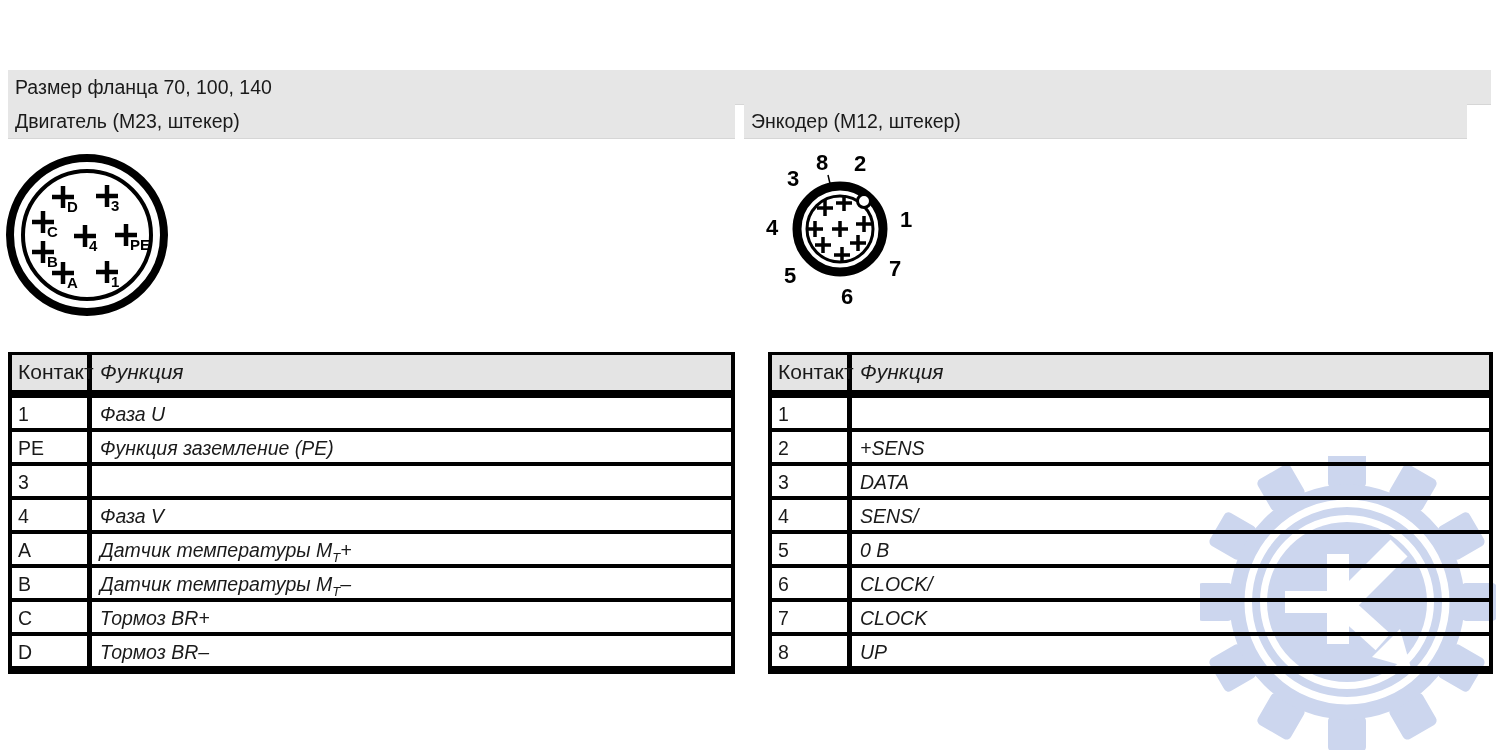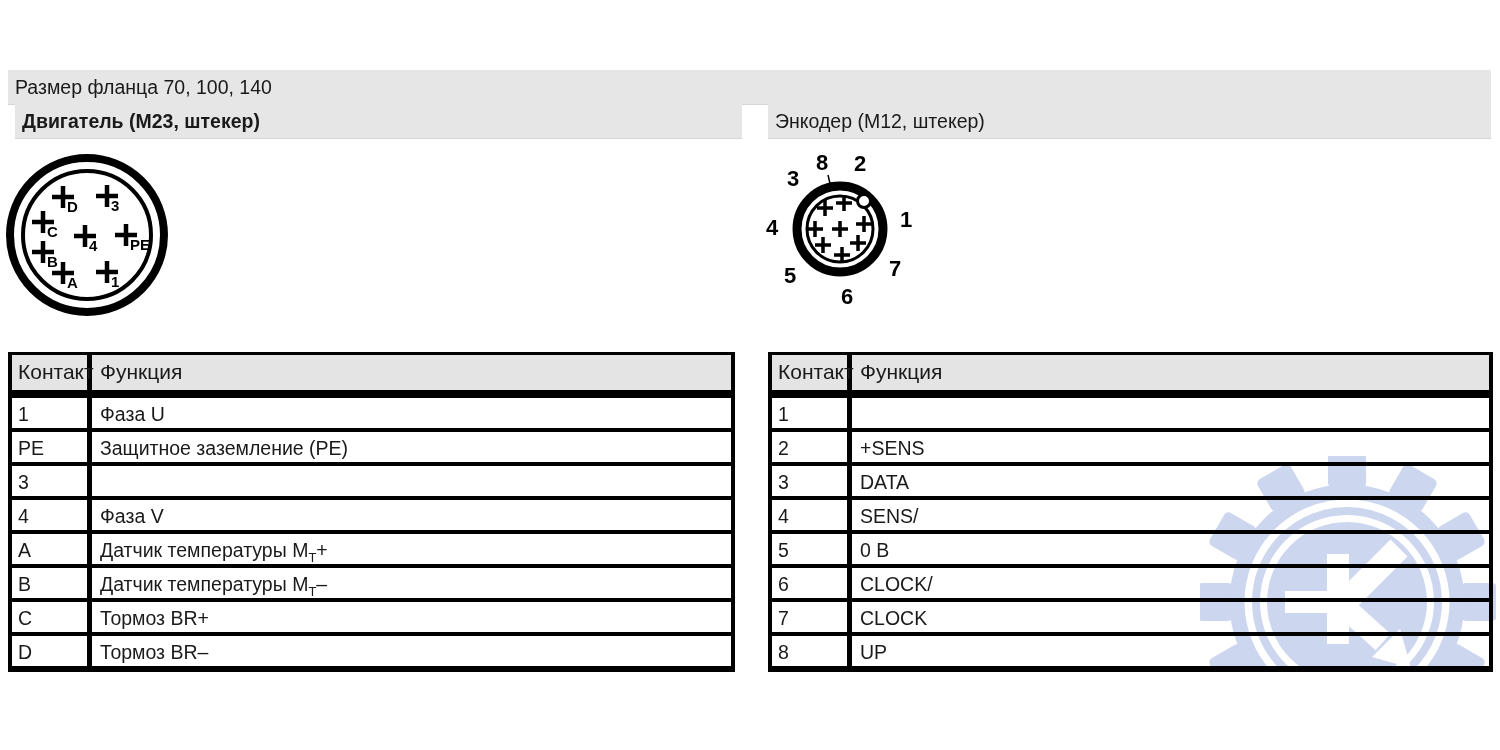--- a/index.html
+++ b/index.html
@@ -1,38 +1,38 @@
 <!DOCTYPE html>
 <html><head>
 <meta charset="utf-8">
 <style>
   html,body{margin:0;padding:0;background:#fff;}
-  .page{position:relative;width:1500px;height:672px;background:#fff;overflow:hidden;
+  .page{position:relative;width:1500px;height:750px;background:#fff;overflow:hidden;
         font-family:"Liberation Sans",sans-serif;color:#1a1a1a;}
   .strip{position:absolute;background:#e6e6e6;display:flex;align-items:center;
          font-size:19.5px;border-bottom:1px solid #d6d6d6;}
   .strip-top{left:8px;top:70px;width:1483px;height:34px;}
-  .strip-motor{left:15px;top:104px;width:727px;height:34px;font-weight:bold;}
-  .strip-encoder{left:768px;top:104px;width:723px;height:34px;}
+  .strip-motor{left:8px;top:104px;width:727px;height:34px;}
+  .strip-encoder{left:744px;top:104px;width:723px;height:34px;}
   .strip span{padding-left:7px;white-space:nowrap;}
 
   .conn{position:absolute;}
   .conn-motor{left:0px;top:148px;}
   .conn-encoder{left:740px;top:140px;}
 
   .ptable{position:absolute;top:352px;background:#fff;box-sizing:border-box;
           border:3px solid #000;border-left-width:4px;border-right-width:4px;border-bottom-width:8px;}
   .ptable-motor{left:8px;width:727px;}
   .ptable-encoder{left:768px;width:725px;}
   .thead{display:flex;height:35px;background:#e4e4e4;font-size:21px;}
   .hbar{height:8px;background:#000;}
   .row{display:flex;height:34px;box-sizing:border-box;border-bottom:4px solid #000;font-size:19.5px;background:transparent;}
   .row:last-child{border-bottom:none;height:30px;}
   .c1{width:80px;box-sizing:border-box;border-right:5px solid #000;padding:5px 0 0 6px;}
-  .c2{flex:1;padding:5px 0 0 8px;white-space:nowrap;}
+  .c2{flex:1;padding:5px 0 0 8px;white-space:nowrap;font-style:italic;}
   .sub{font-size:13px;position:relative;top:5px;}
 
   .watermark{position:absolute;left:1200px;top:456px;width:296px;height:294px;
              mix-blend-mode:multiply;pointer-events:none;}
   svg text{font-family:"Liberation Sans",sans-serif;}
 </style>
 </head>
 <body>
 
 <div class="page">
@@ -105,21 +105,21 @@
       <div class="c2">Функция</div>
     </div>
     <div class="hbar"></div>
     <div class="rows">
         <div class="row">
           <div class="c1">1</div>
           <div class="c2">Фаза U</div>
         </div>
         <div class="row">
           <div class="c1">PE</div>
-          <div class="c2">Защитное заземление (PE)</div>
+          <div class="c2">Функция заземление (PE)</div>
         </div>
         <div class="row">
           <div class="c1">3</div>
         </div>
         <div class="row">
           <div class="c1">4</div>
           <div class="c2">Фаза V</div>
         </div>
         <div class="row">
           <div class="c1">A</div>

